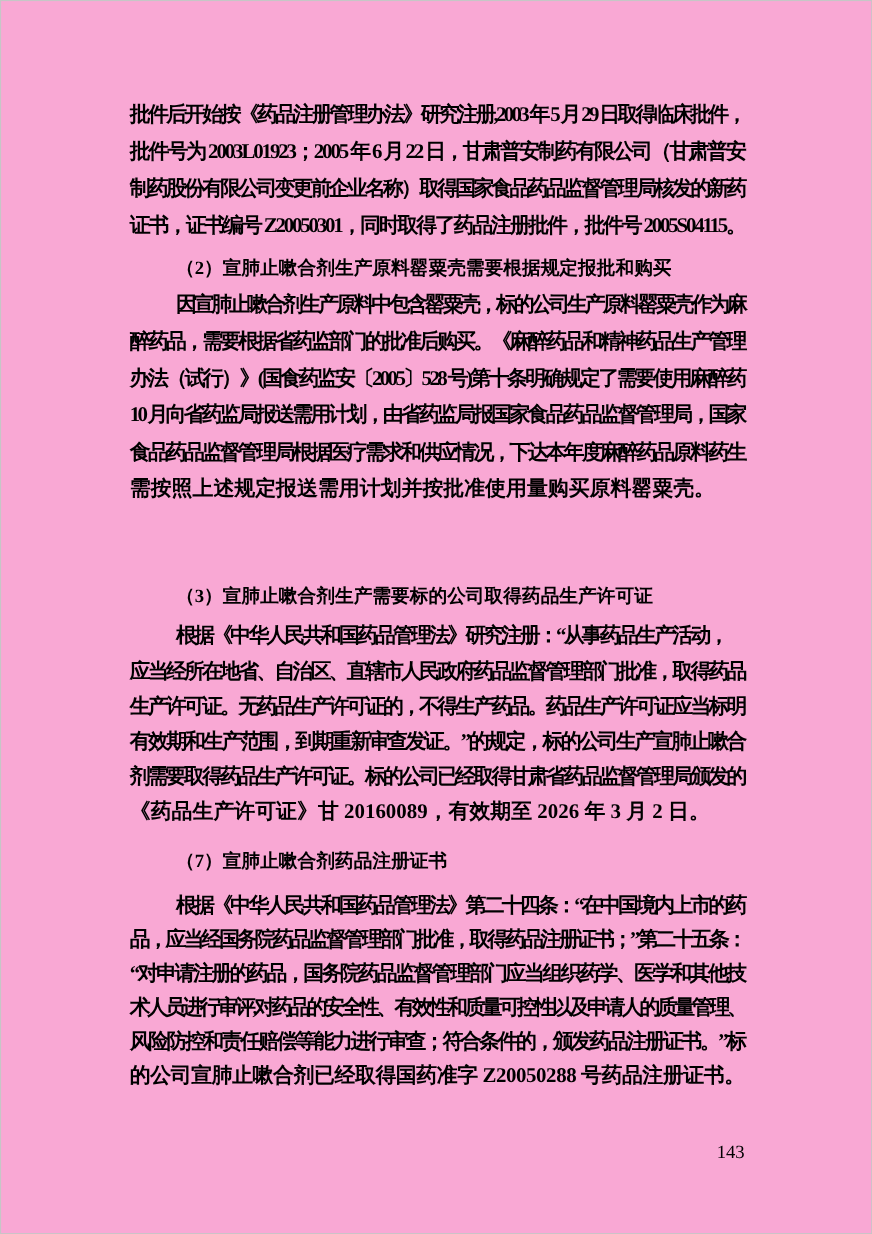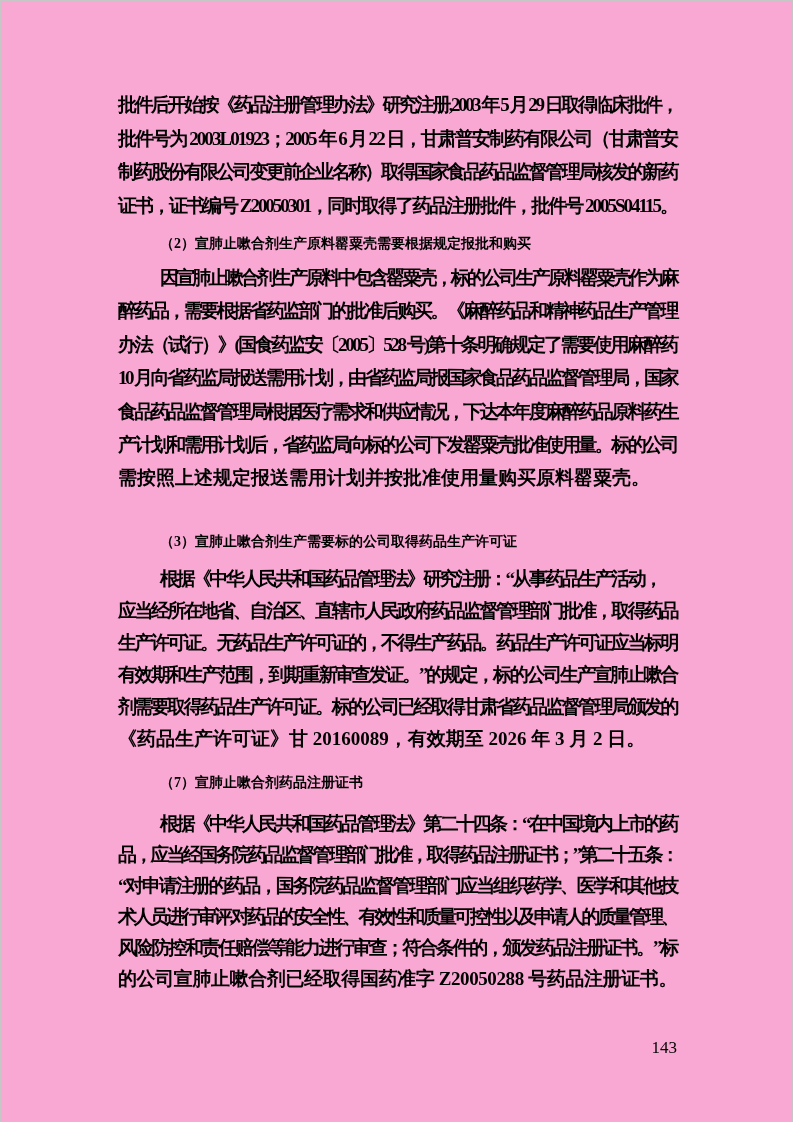--- a/index.html
+++ b/index.html
@@ -21,21 +21,21 @@
   .block {
     position: absolute;
     left: 117px;
     width: 559px;
   }
   .para {
     font-size: 19px;
     font-weight: 700;
   }
   .heading {
-    font-size: 14px;
+    font-size: 17px;
     font-weight: 700;
     padding-left: 42px;
     line-height: 33.5px;
     white-space: nowrap;
   }
   .line {
     white-space: nowrap;
     overflow: visible;
   }
   .line-indent {
@@ -71,21 +71,20 @@
     </div>
 
   <div class="block heading block-h2">（2）宣肺止嗽合剂生产原料罂粟壳需要根据规定报批和购买</div>
 
   <div class="block para block-p2">
       <div class="line line-indent"><span class="line-text" style="letter-spacing: -2.84375px;">因宣肺止嗽合剂生产原料中包含罂粟壳，标的公司生产原料罂粟壳作为麻</span></div>
       <div class="line"><span class="line-text" style="letter-spacing: -2.55882px;">醉药品，需要根据省药监部门的批准后购买。《麻醉药品和精神药品生产管理</span></div>
       <div class="line"><span class="line-text" style="letter-spacing: -2.37266px;">办法（试行）》(国食药监安〔2005〕528 号)第十条明确规定了需要使用麻醉药</span></div>
       <div class="line"><span class="line-text" style="letter-spacing: -2.54861px;">10 月向省药监局报送需用计划，由省药监局报国家食品药品监督管理局，国家</span></div>
       <div class="line"><span class="line-text" style="letter-spacing: -2.55882px;">食品药品监督管理局根据医疗需求和供应情况，下达本年度麻醉药品原料药生</span></div>
-      <div class="line"><span class="line-text" style="letter-spacing: -2.55882px;">产计划和需用计划后，省药监局向标的公司下发罂粟壳批准使用量。标的公司</span></div>
       <div class="line line-last"><span class="line-text">需按照上述规定报送需用计划并按批准使用量购买原料罂粟壳。</span></div>
     </div>
 
   <div class="block heading block-h3">（3）宣肺止嗽合剂生产需要标的公司取得药品生产许可证</div>
 
   <div class="block para block-p3">
       <div class="line line-indent"><span class="line-text" style="letter-spacing: -2.54688px;">根据《中华人民共和国药品管理法》研究注册：“从事药品生产活动，</span></div>
       <div class="line"><span class="line-text" style="letter-spacing: -2.55882px;">应当经所在地省、自治区、直辖市人民政府药品监督管理部门批准，取得药品</span></div>
       <div class="line"><span class="line-text" style="letter-spacing: -2.55882px; margin-top: 20px;">生产许可证。无药品生产许可证的，不得生产药品。药品生产许可证应当标明</span></div>
       <div class="line"><span class="line-text" style="letter-spacing: -2.27941px;">有效期和生产范围，到期重新审查发证。”的规定，标的公司生产宣肺止嗽合</span></div>

